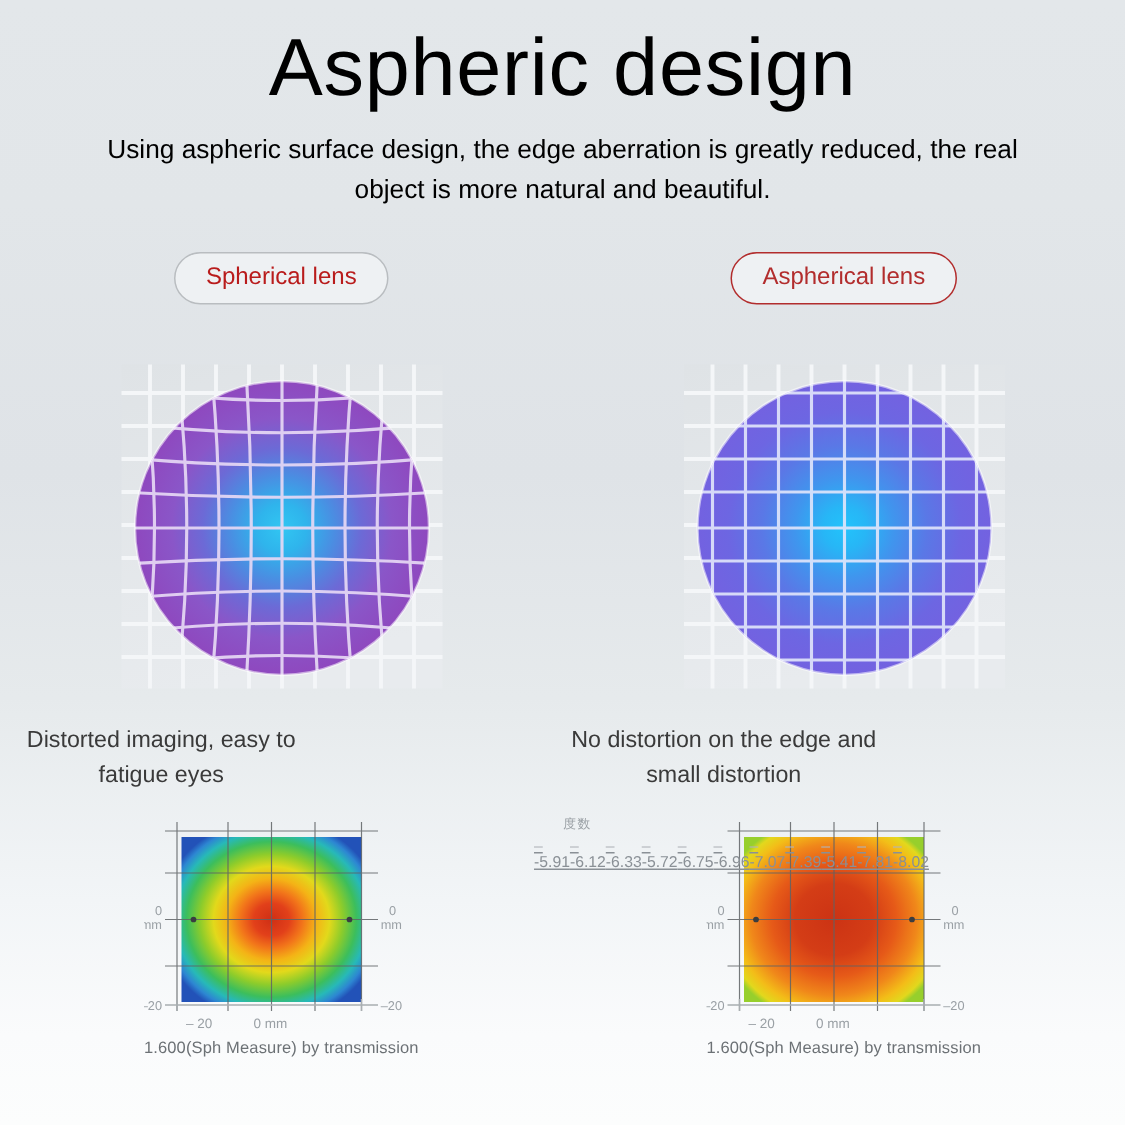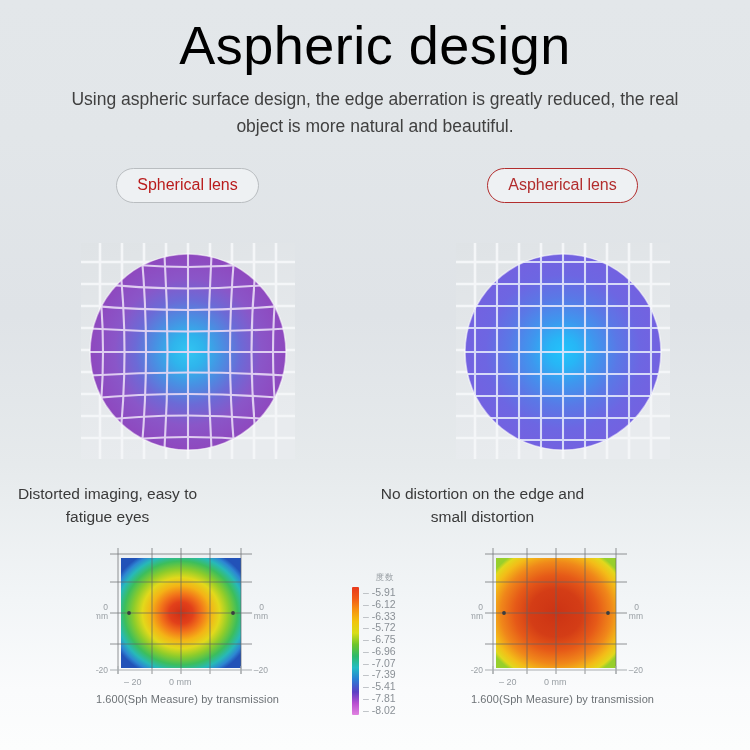--- a/index.html
+++ b/index.html
@@ -25,21 +25,21 @@
     font-size: 54px;
     font-weight: 400;
     letter-spacing: 0.5px;
     color: #000000;
     margin-top: 14px;
     line-height: 1.15;
   }
   .subtitle {
     text-align: center;
     font-size: 17.5px;
-    color: #404040;
+    color: #000000;
     line-height: 1.55;
     margin-top: 10px;
     padding: 0 55px;
   }
 
   
   .pill-row {
     display: flex;
     margin-top: 28px;
     padding: 0 0;
@@ -92,21 +92,21 @@
     font-size: 11px;
     color: #6c7175;
     margin-top: 3px;
     letter-spacing: 0.1px;
   }
 
   
   .legend {
     position: absolute;
     left: 352px;
-    top: 572px;
+    top: 544px;
     width: 74px;
   }
   .legend-title {
     font-size: 8.5px;
     color: #9aa0a5;
     text-align: center;
     margin-left: -8px;
     margin-bottom: 3px;
     letter-spacing: 1px;
   }
@@ -116,27 +116,28 @@
     height: 128px;
     background: linear-gradient(to bottom,
       #e8391c 0%, #f25a17 9%, #f79310 18%,
       #f2c40d 27%, #d8dd18 36%, #6ec52c 45%,
       #2eb96a 54%, #23bcc4 63%, #2a7fd4 72%,
       #5b3fc4 82%, #b94fd1 91%, #e083e0 100%);
     border-radius: 1px;
   }
   .legend-labels {
     display: flex;
-    flex-direction: column;
+    flex-direction: row;
     justify-content: space-between;
     height: 128px;
     margin-left: 4px;
     font-size: 10.5px;
     color: #8a9096;
     line-height: 1;
+    text-decoration: underline;
   }
   .legend-labels span { display: block; }
   .legend-labels span::before { content: "– "; color: #b0b5b9; }
 </style>
 </head>
 <body>
 
 <h1 class="title">Aspheric design</h1>
 <p class="subtitle">Using aspheric surface design, the edge aberration is greatly reduced, the real object is more natural and beautiful.</p>
 

